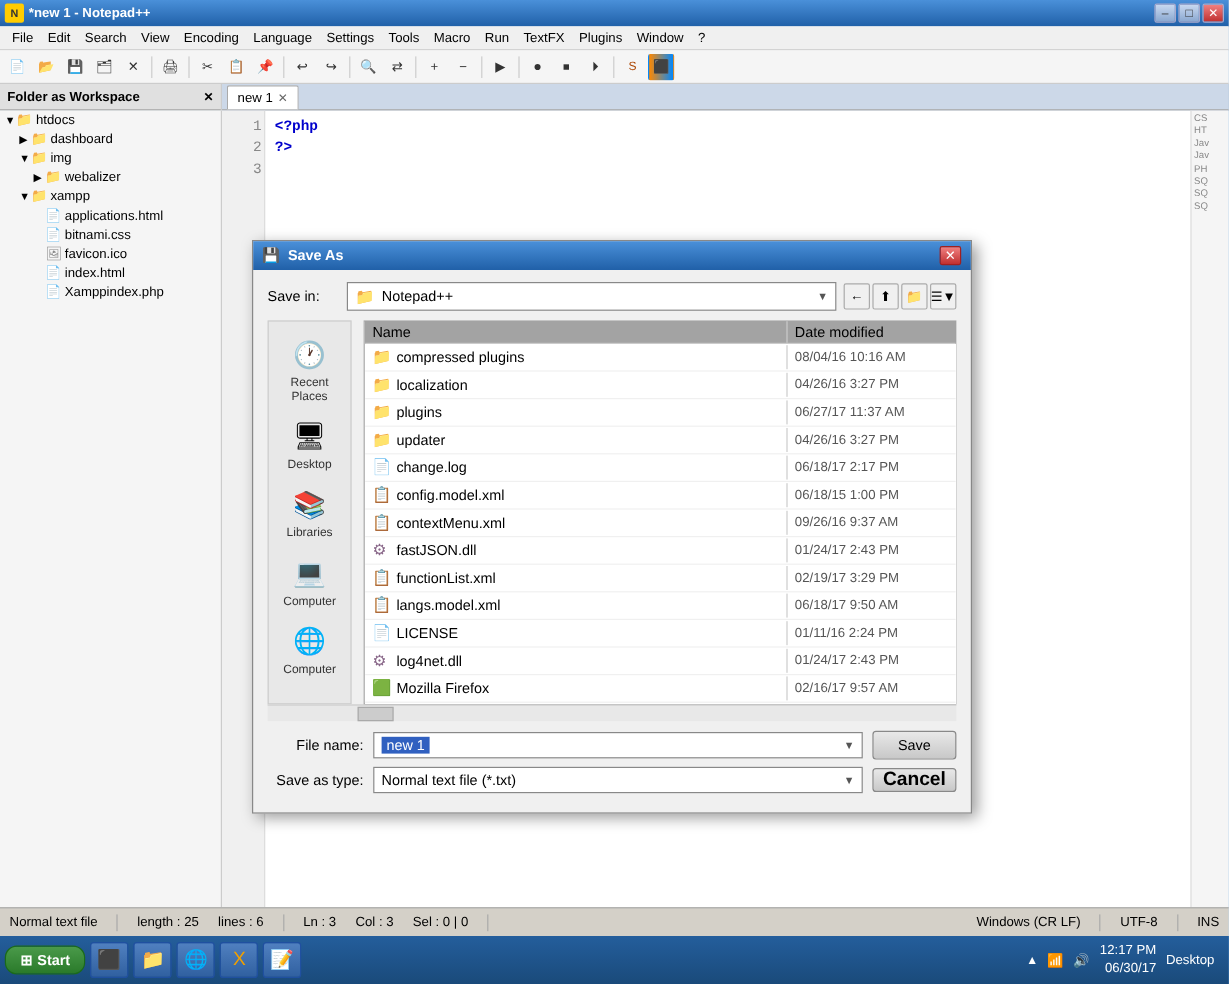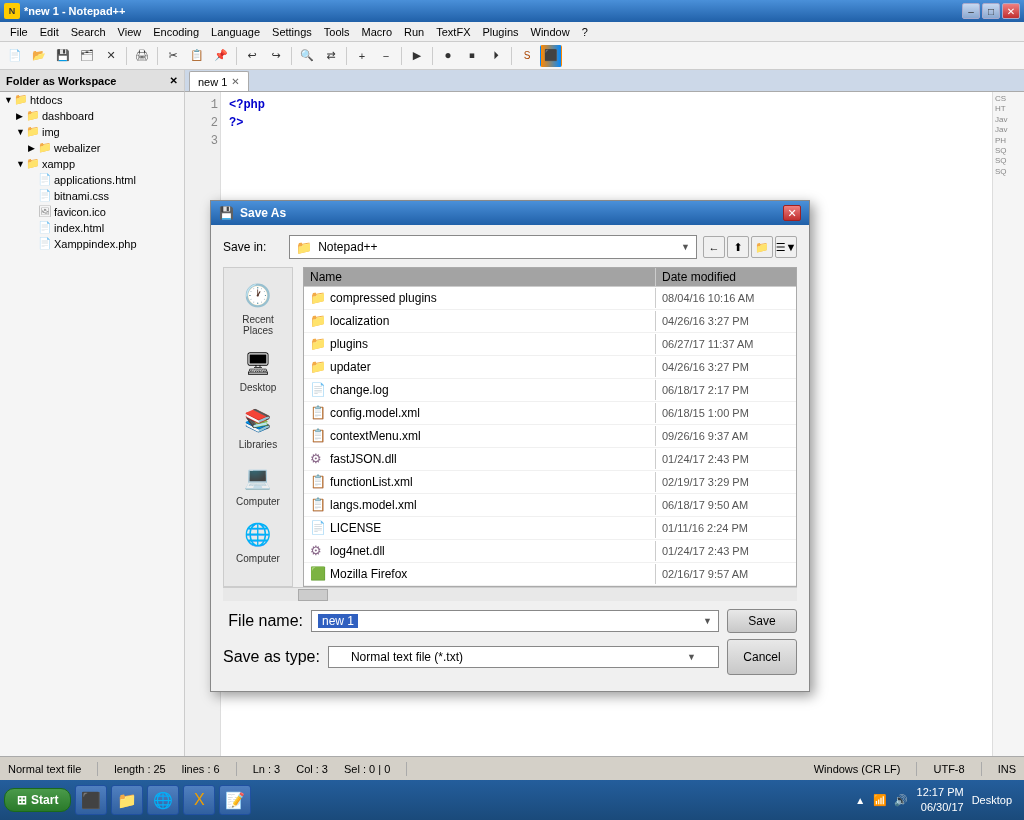--- a/index.html
+++ b/index.html
@@ -327,67 +327,68 @@
     }
 
     
     .dialog-bottom { padding: 8px 0 0 0; }
     .field-row {
       display: flex;
       align-items: center;
       gap: 8px;
       margin-bottom: 6px;
     }
-    .field-label { min-width: 80px; font-size: 16px; text-align: right; }
+    .field-label { min-width: 80px; font-size: 12px; text-align: right; }
     .field-input {
       flex: 1;
       height: 22px;
       border: 1px solid #888;
       background: white;
       padding: 2px 6px;
       font-size: 12px;
       display: flex;
       align-items: center;
       justify-content: space-between;
     }
     .field-input .value { background: #3060c0; color: white; padding: 0 4px; }
     .field-combo {
       flex: 1;
       height: 22px;
       border: 1px solid #888;
       background: white;
-      padding: 2px 22px;
+      padding: 2px 6px;
       font-size: 12px;
       display: flex;
       align-items: center;
       justify-content: space-between;
     }
     .btn-primary {
       width: 70px;
       height: 24px;
       background: linear-gradient(to bottom, #e8e8e8, #c8c8c8);
       border: 1px solid #888;
       font-size: 12px;
       cursor: pointer;
       display: flex;
       align-items: center;
       justify-content: center;
       border-radius: 3px;
     }
     .btn-default {
       width: 70px;
-      height: 36px;
+      height: 20px;
       background: linear-gradient(to bottom, #e8e8e8, #c8c8c8);
       border: 1px solid #888;
-      font-size: 12px;
+      font-size: 16px;
       cursor: pointer;
       display: flex;
       align-items: center;
       justify-content: center;
       border-radius: 3px;
+      font-weight: bold;
     }
 
     .dialog-btn-row {
       display: flex;
       gap: 6px;
       justify-content: center;
     }
 
     
     .npp-wrapper {

